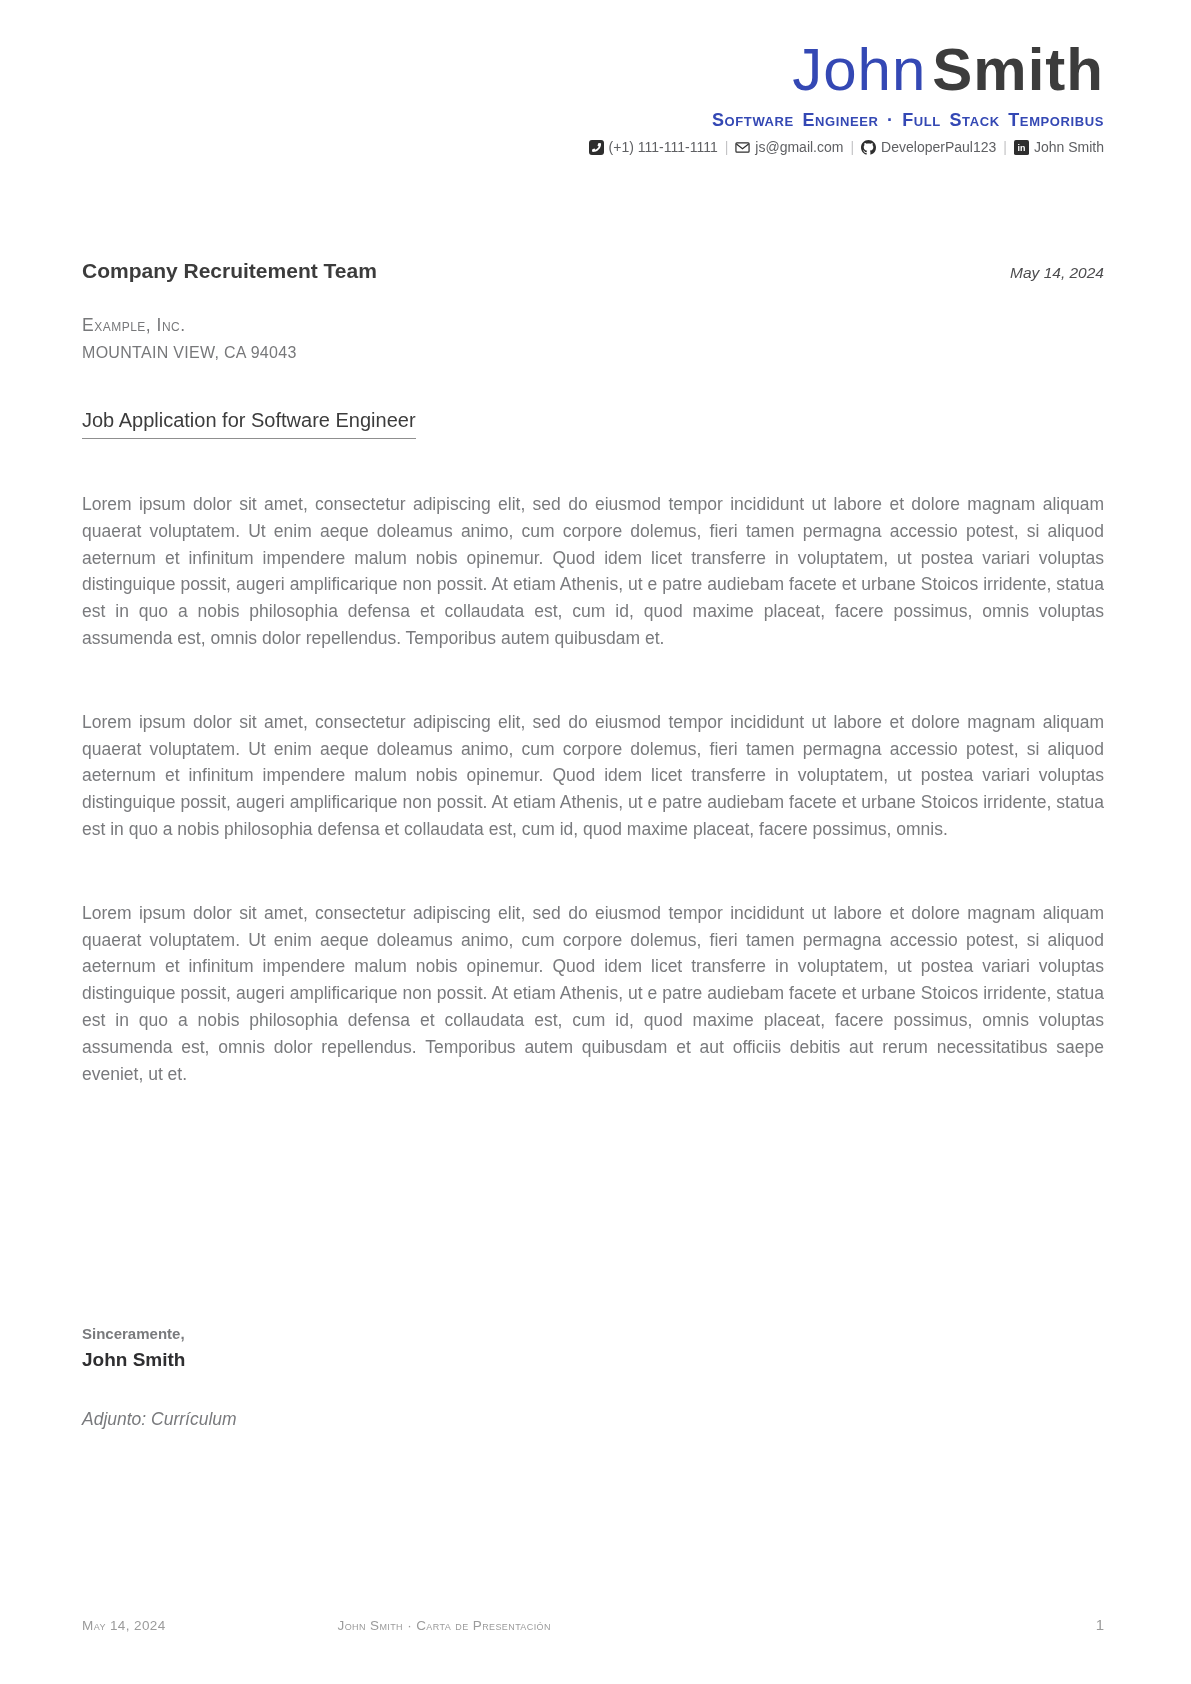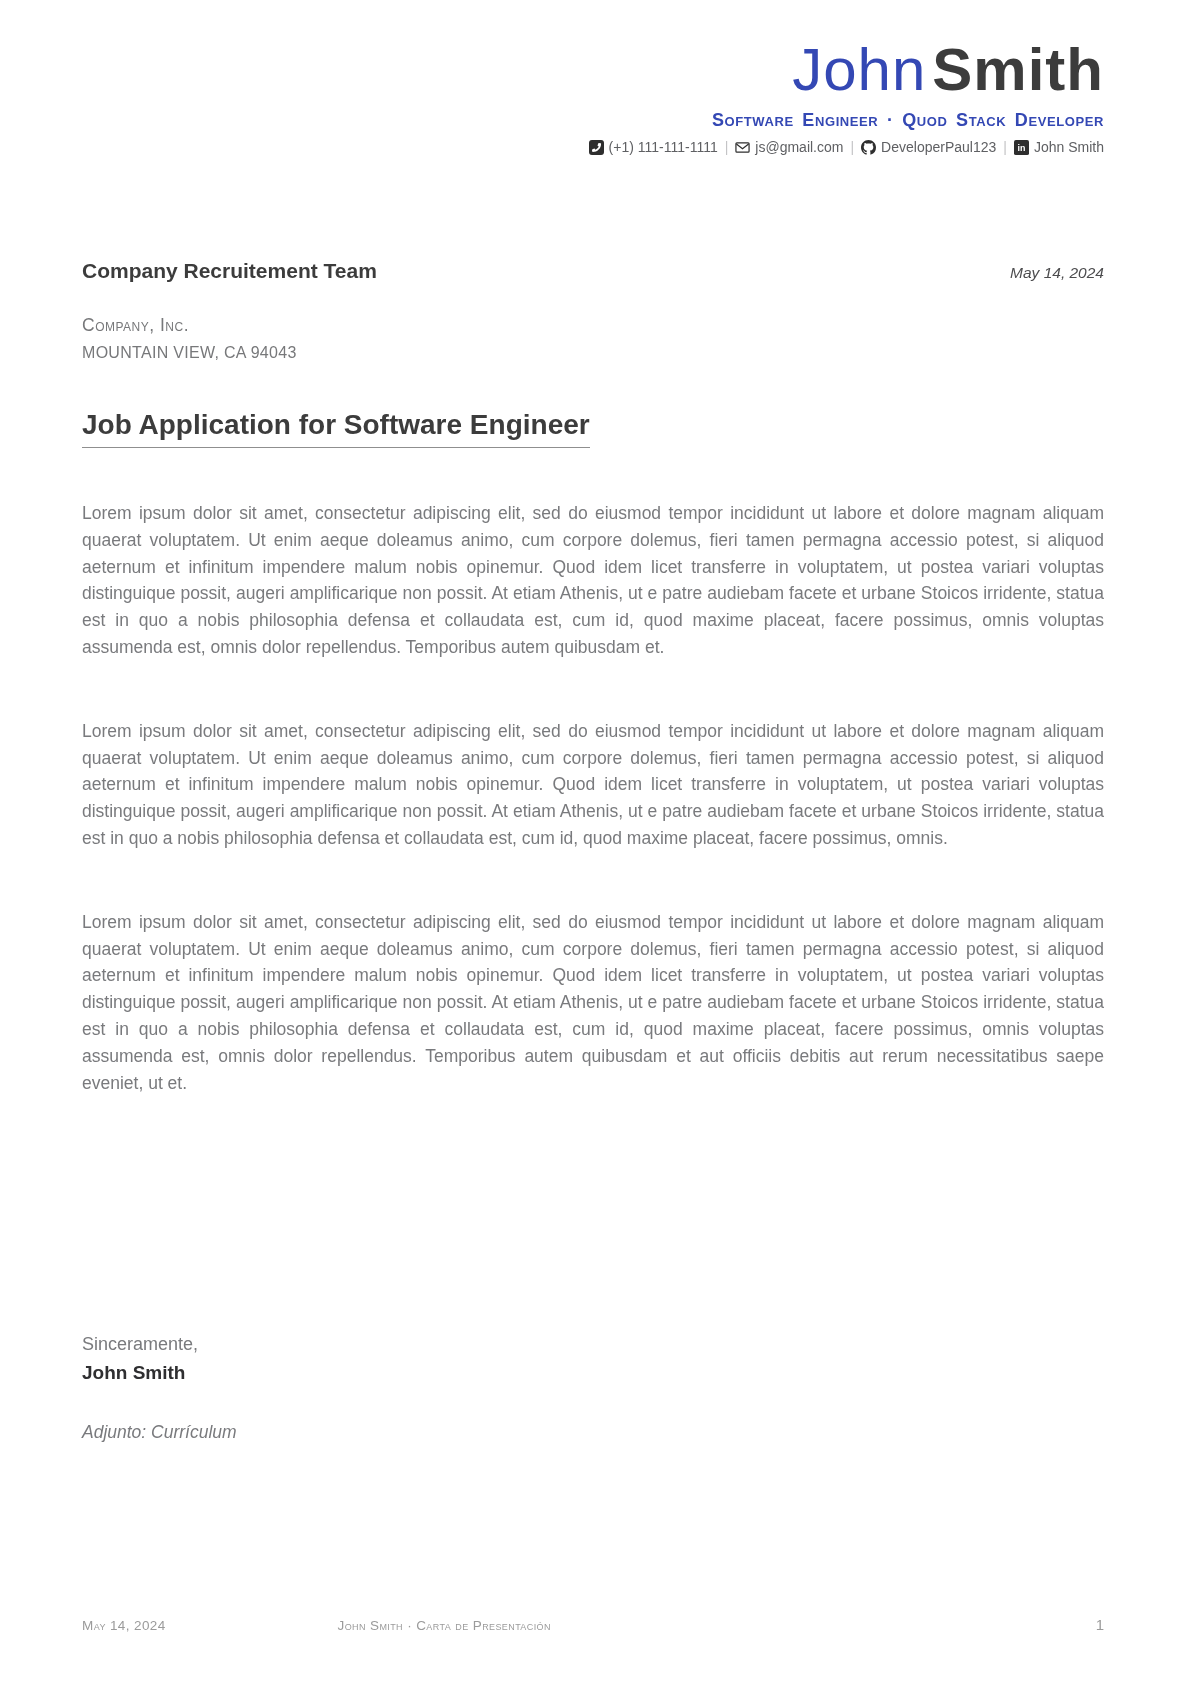--- a/index.html
+++ b/index.html
@@ -62,36 +62,36 @@
     font-size: 17.5px;
     letter-spacing: 0.5px;
     line-height: 28px;
   }
   .company-addr { font-size: 16px; letter-spacing: 0.3px; line-height: 28px; }
 
   
   .subject-wrap { margin-top: 42px; }
   .subject {
     display: inline-block;
-    font-size: 28px;
-    font-weight: 700;
+    font-size: 20px;
+    font-weight: 400;
     color: var(--dark, #3C3C3C);
     padding-bottom: 6px;
     border-bottom: 1px solid #8F8F8F;
   }
   .salutation { margin-top: 20px; font-size: 17.5px; color: var(--body, #797A7D); }
   .body-par {
     margin-top: 52px;
     font-size: 17.5px;
     line-height: 26.8px;
     text-align: justify;
     color: var(--body, #797A7D);
   }
   .body-par + .body-par { margin-top: 57px; }
-  .closing { margin-top: 238px; font-size: 18px; color: var(--body, #797A7D); }
+  .closing { margin-top: 238px; font-size: 15px; color: var(--body, #797A7D); font-weight: bold; }
   .signature { margin-top: 7px; font-size: 19px; font-weight: 700; color: #2F2F31; }
   .enclosure { margin-top: 38px; font-size: 17.5px; font-style: italic; color: var(--body, #797A7D); }
 
   
   .footer {
     position: absolute;
     left: 82px;
     right: 86px;
     top: 1616px;
     display: flex;
@@ -110,21 +110,21 @@
 </style>
 </head>
 <body>
 
 <div class="page">
 
   <div class="header">
     <div class="name">
       <span class="first">John</span><span class="last">Smith</span>
     </div>
-    <div class="tagline">Software Engineer · Quod Stack Developer</div>
+    <div class="tagline">Software Engineer · Full Stack Temporibus</div>
     <div class="contact">
       <span class="citem">
         <svg viewBox="0 0 512 512" width="15" height="15">
             <rect width="512" height="512" rx="100" fill="#2E2E2E"></rect>
             <path transform="translate(100,100) scale(0.61)" fill="#ffffff" d="M493.4 24.6l-104-24c-11.3-2.6-22.9 3.3-27.5 13.9l-48 112c-4.2 9.8-1.4 21.3 6.9 28l60.6 49.6c-36 76.7-98.9 140.5-177.2 177.2l-49.6-60.6c-6.8-8.3-18.2-11.1-28-6.9l-112 48C3.9 366.5-2 378.1.6 389.4l24 104C27.1 504.2 36.7 512 48 512c256.1 0 464-207.5 464-464 0-11.2-7.7-20.9-18.6-23.4z"></path>
           </svg>
         <span>(+1) 111-111-1111</span>
       </span>
       <span class="csep">|</span>
       <span class="citem">
@@ -150,21 +150,21 @@
         <span>John Smith</span>
       </span>
     </div>
   </div>
 
   <div class="recipient-row">
     <div class="team">Company Recruitement Team</div>
     <div class="letter-date">May 14, 2024</div>
   </div>
   <div class="company-block">
-    <div class="company-name">Company, Inc.</div>
+    <div class="company-name">Example, Inc.</div>
     <div class="company-addr">MOUNTAIN VIEW, CA 94043</div>
   </div>
 
   <div class="subject-wrap">
     <span class="subject">Job Application for Software Engineer</span>
   </div>
 
   <p class="body-par">Lorem ipsum dolor sit amet, consectetur adipiscing elit, sed do eiusmod tempor incididunt ut labore et dolore magnam aliquam quaerat voluptatem. Ut enim aeque doleamus animo, cum corpore dolemus, fieri tamen permagna accessio potest, si aliquod aeternum et infinitum impendere malum nobis opinemur. Quod idem licet transferre in voluptatem, ut postea variari voluptas distinguique possit, augeri amplificarique non possit. At etiam Athenis, ut e patre audiebam facete et urbane Stoicos irridente, statua est in quo a nobis philosophia defensa et collaudata est, cum id, quod maxime placeat, facere possimus, omnis voluptas assumenda est, omnis dolor repellendus. Temporibus autem quibusdam et.</p>
   <p class="body-par">Lorem ipsum dolor sit amet, consectetur adipiscing elit, sed do eiusmod tempor incididunt ut labore et dolore magnam aliquam quaerat voluptatem. Ut enim aeque doleamus animo, cum corpore dolemus, fieri tamen permagna accessio potest, si aliquod aeternum et infinitum impendere malum nobis opinemur. Quod idem licet transferre in voluptatem, ut postea variari voluptas distinguique possit, augeri amplificarique non possit. At etiam Athenis, ut e patre audiebam facete et urbane Stoicos irridente, statua est in quo a nobis philosophia defensa et collaudata est, cum id, quod maxime placeat, facere possimus, omnis.</p>
   <p class="body-par">Lorem ipsum dolor sit amet, consectetur adipiscing elit, sed do eiusmod tempor incididunt ut labore et dolore magnam aliquam quaerat voluptatem. Ut enim aeque doleamus animo, cum corpore dolemus, fieri tamen permagna accessio potest, si aliquod aeternum et infinitum impendere malum nobis opinemur. Quod idem licet transferre in voluptatem, ut postea variari voluptas distinguique possit, augeri amplificarique non possit. At etiam Athenis, ut e patre audiebam facete et urbane Stoicos irridente, statua est in quo a nobis philosophia defensa et collaudata est, cum id, quod maxime placeat, facere possimus, omnis voluptas assumenda est, omnis dolor repellendus. Temporibus autem quibusdam et aut officiis debitis aut rerum necessitatibus saepe eveniet, ut et.</p>

